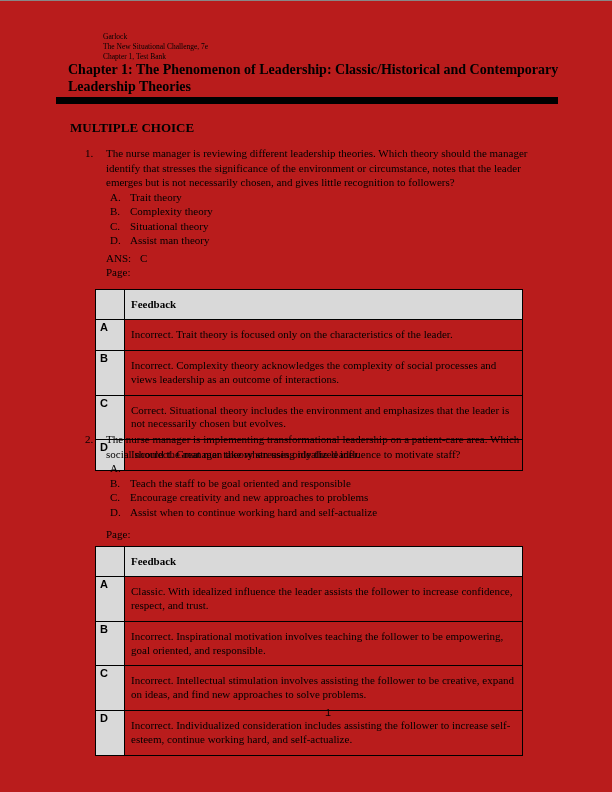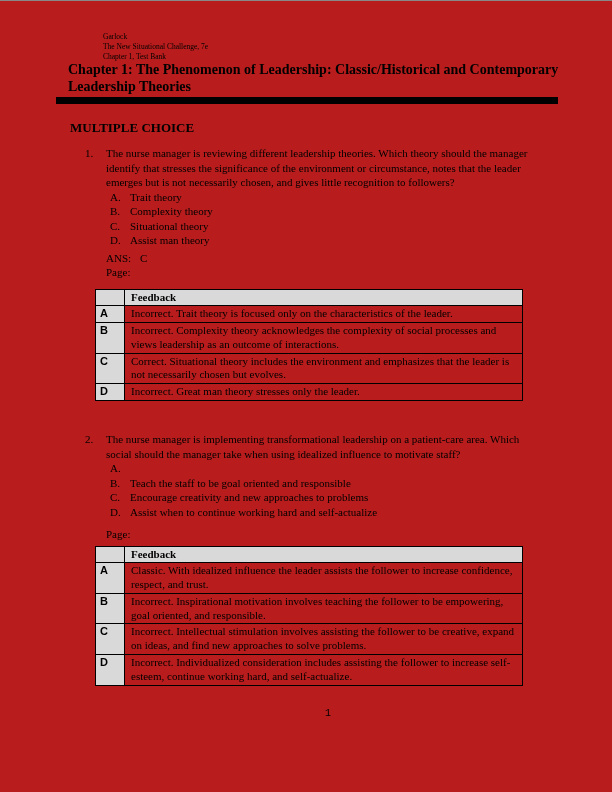--- a/index.html
+++ b/index.html
@@ -56,21 +56,21 @@
     margin-left:10px;width:428px;
     border-collapse:collapse;
     border:1.5px solid #000;
     table-layout:fixed;
   }
   .q1 .fb-table{margin-top:9px;}
   .q2 .fb-table{margin-top:4px;}
   .fb-table td{
     border:1px solid #000;
     vertical-align:top;
-    padding:1px 6px;
+    padding:8px 6px;
     font-size:11px;line-height:13.8px;
   }
   .cell-letter{
     width:24px;
     background:var(--table-header-bg,#d9d9d9);
     font-family:"Liberation Sans", sans-serif;
     font-weight:bold;font-size:9px;
     padding:1px 0 0 4px !important;
   }
   .cell-head{

